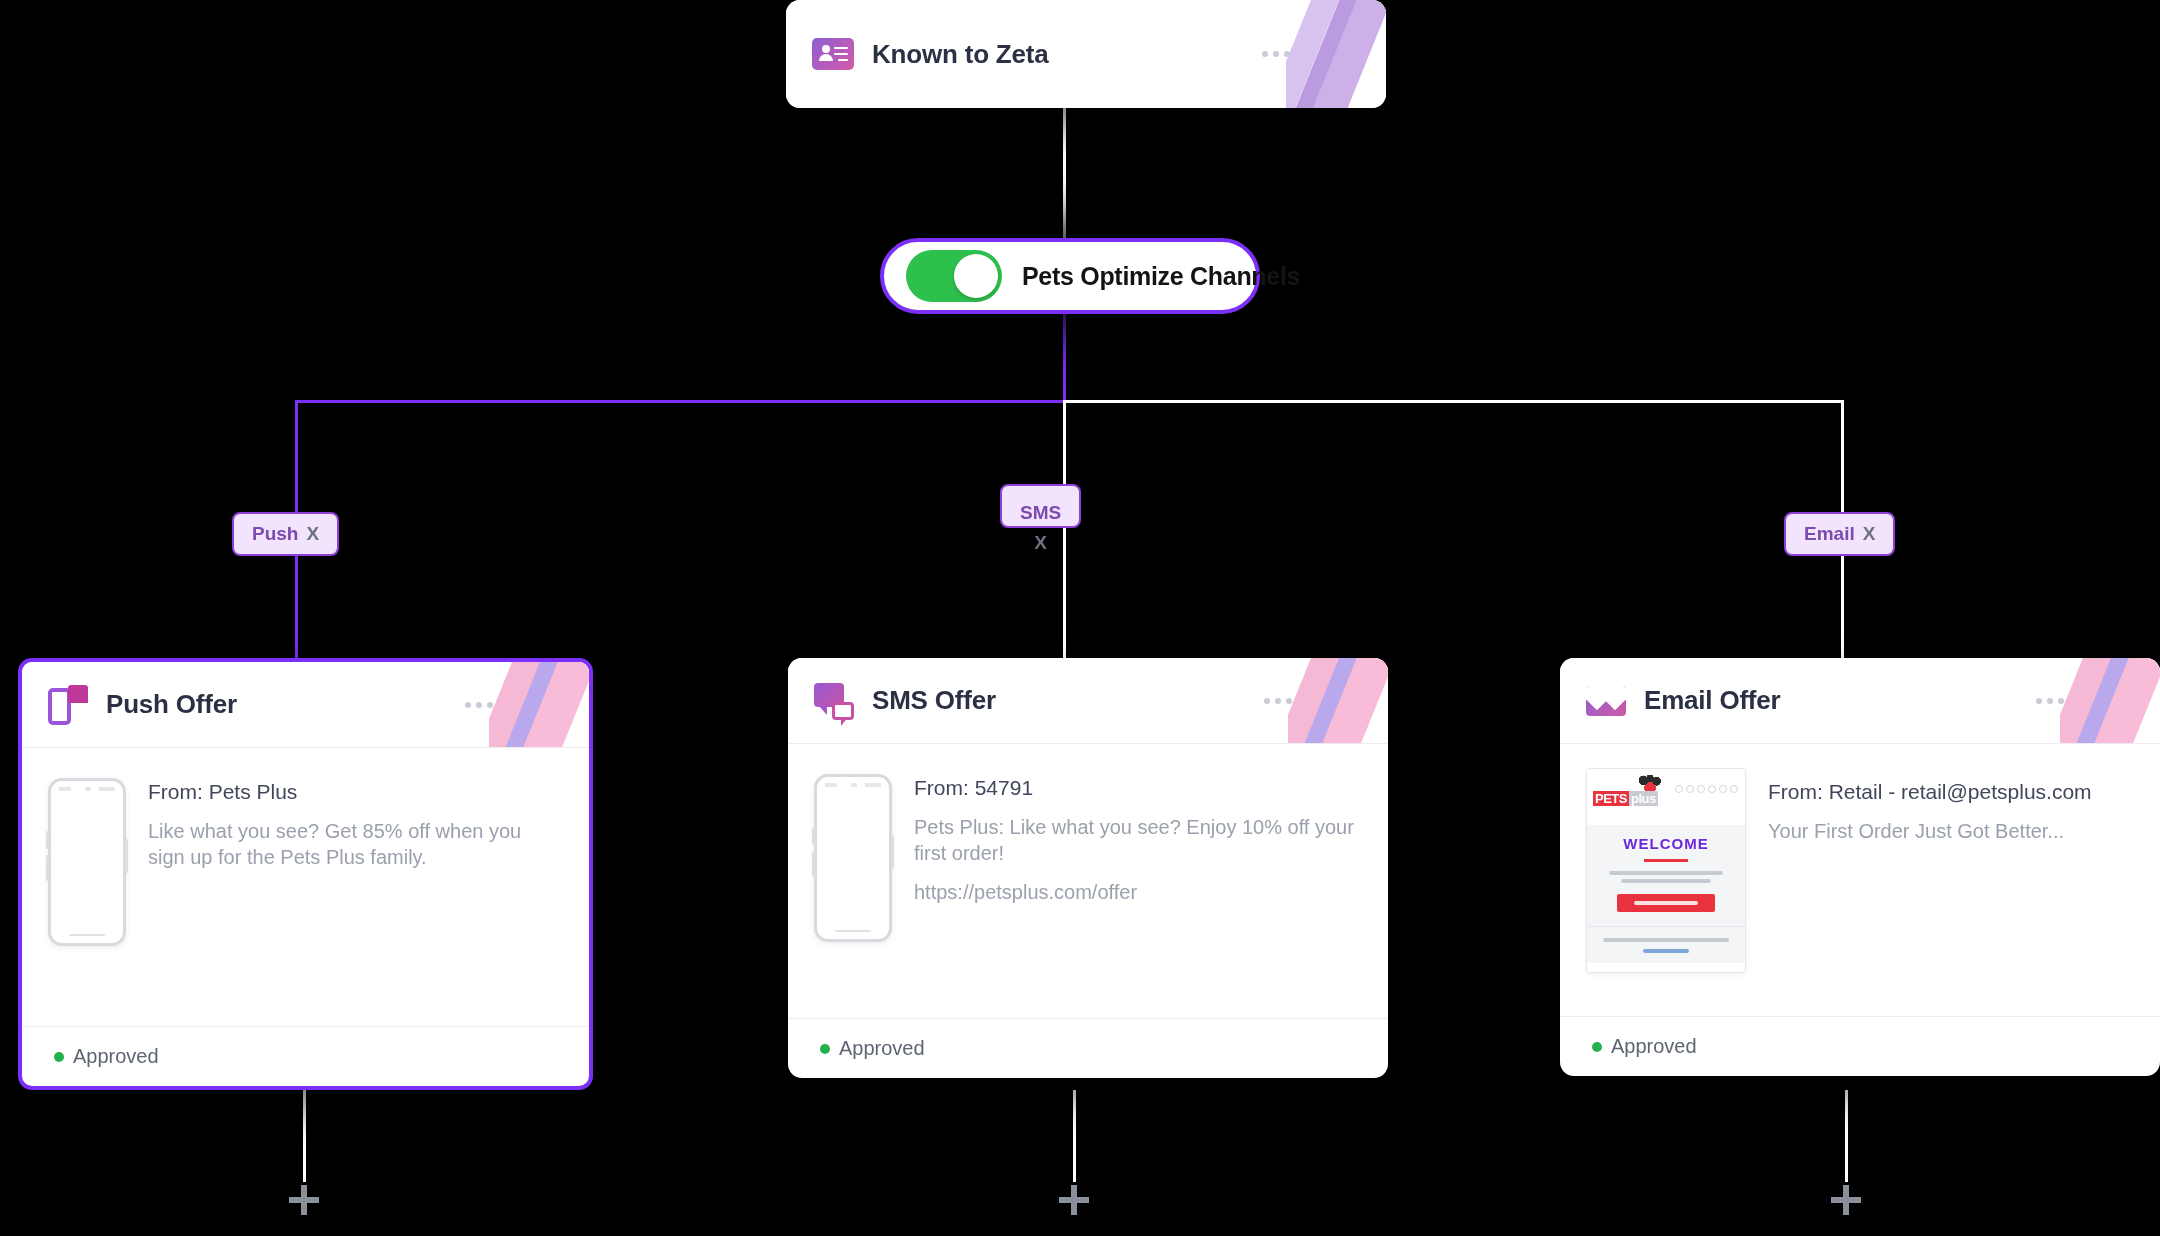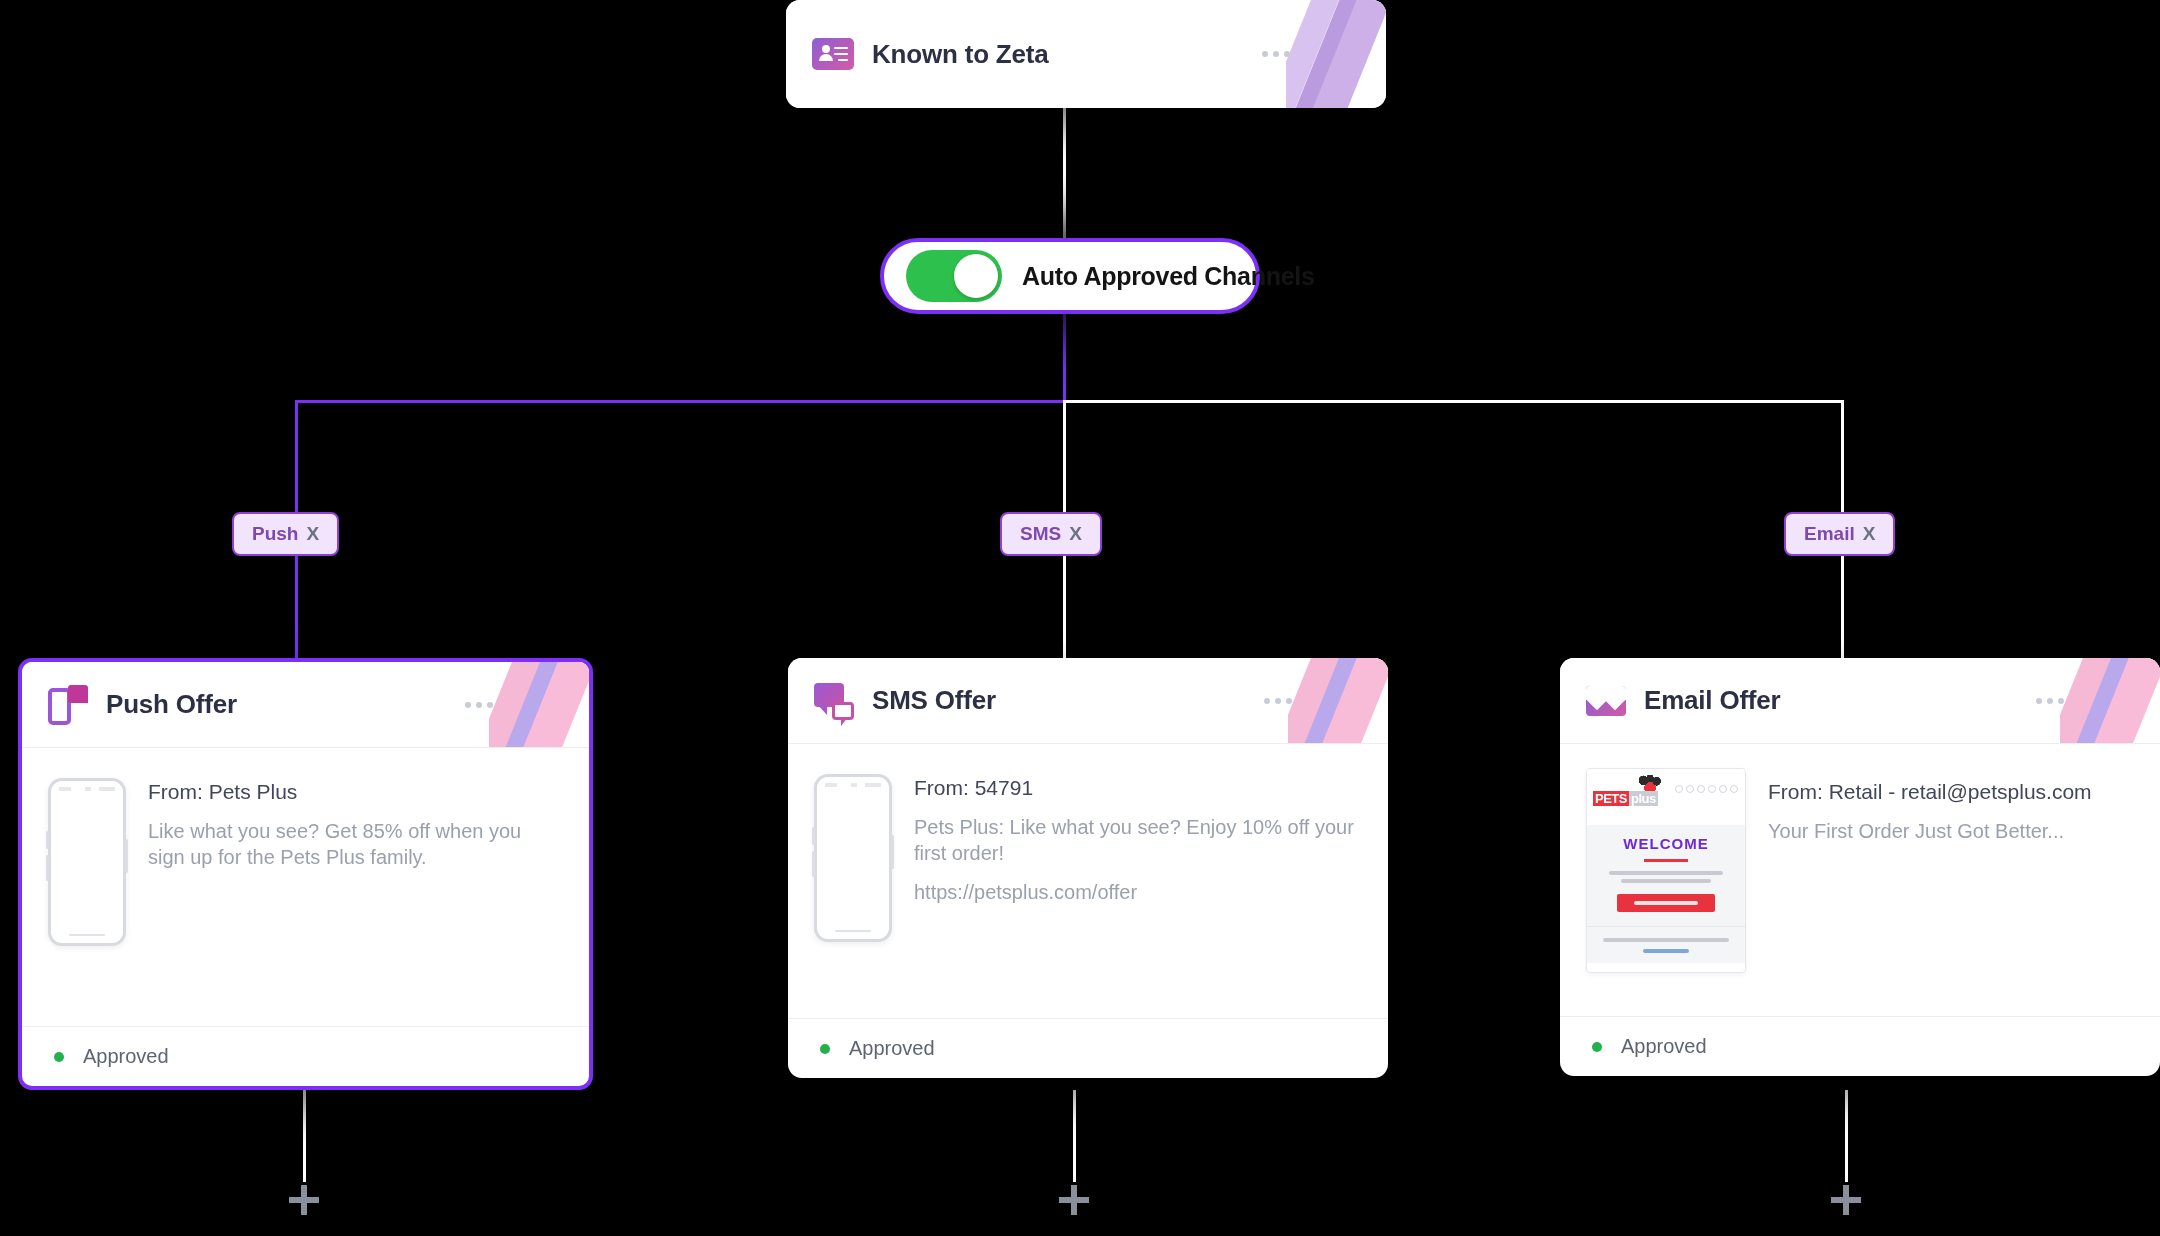--- a/index.html
+++ b/index.html
@@ -87,21 +87,21 @@
   }
   .phone .btn-l { position:absolute; left:-5px; width:3px; background:#dcdee3; border-radius:2px; }
   .phone .btn-r { position:absolute; right:-5px; width:3px; background:#dcdee3; border-radius:2px; }
 
   .msg { flex: 1 1 auto; padding-top: 6px; }
   .msg .from { font-size: 21px; color: #41475a; margin-bottom: 14px; }
   .msg .body { font-size: 20px; line-height: 1.32; color: #9aa1ad; }
   .msg .link { font-size: 20px; color: #9aa1ad; margin-top: 14px; }
 
   .card-foot {
-    display:flex; align-items:center; gap:19px;
+    display:flex; align-items:center; gap:9px;
     height: 60px; padding: 0 32px;
     border-top: 1px solid #ececf1;
     font-size: 20px; color:#5d6472;
   }
   .dot-green { width:10px; height:10px; border-radius:50%; background:#22b14c; display:block; }
 
   
   .email-thumb {
     width: 160px; height: 205px;
     background:#fff; border:1px solid #e6e7ec; border-radius:4px;
@@ -228,28 +228,28 @@
           <span></span>
           <span></span>
       </span>
     </div>
   </div>
 
   <div id="toggle-wrap">
     <span class="switch">
       <span class="knob"></span>
     </span>
-    <span id="toggle-label">Auto Approved Channels</span>
+    <span id="toggle-label">Pets Optimize Channels</span>
   </div>
 
   <div class="badge" style="left:232px; top:512px;">
     <span class="nm">Push</span>
     <span class="x">X</span>
   </div>
-  <div class="badge" style="left:1000px; top:512px;">
+  <div class="badge" style="left:1000px; top:484px;flex-direction:column;">
     <span class="nm">SMS</span>
     <span class="x">X</span>
   </div>
   <div class="badge" style="left:1784px; top:512px;">
     <span class="nm">Email</span>
     <span class="x">X</span>
   </div>
 
   <div class="card selected" style="left:18px; top:658px; width:575px; height:432px;">
     <div class="card-head">

